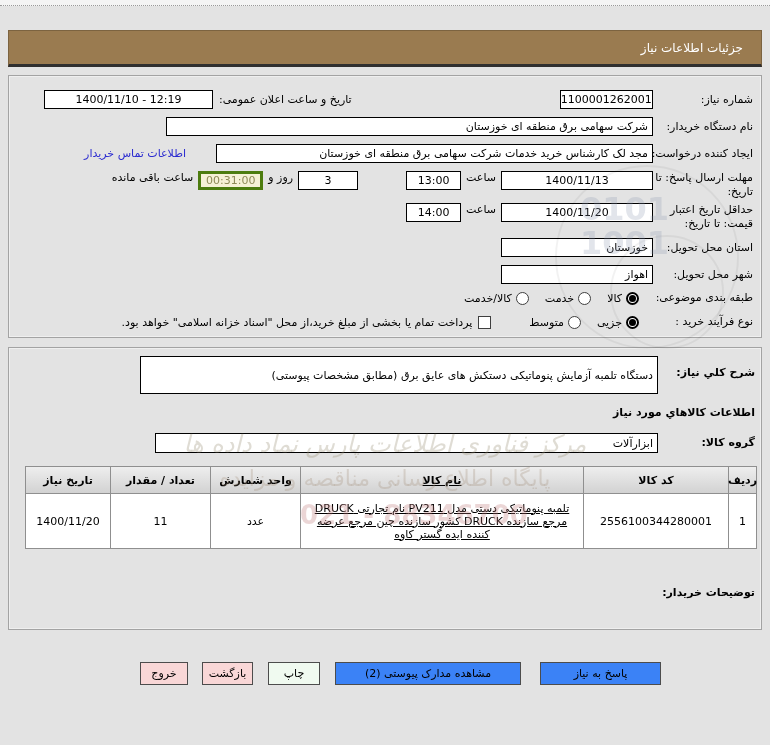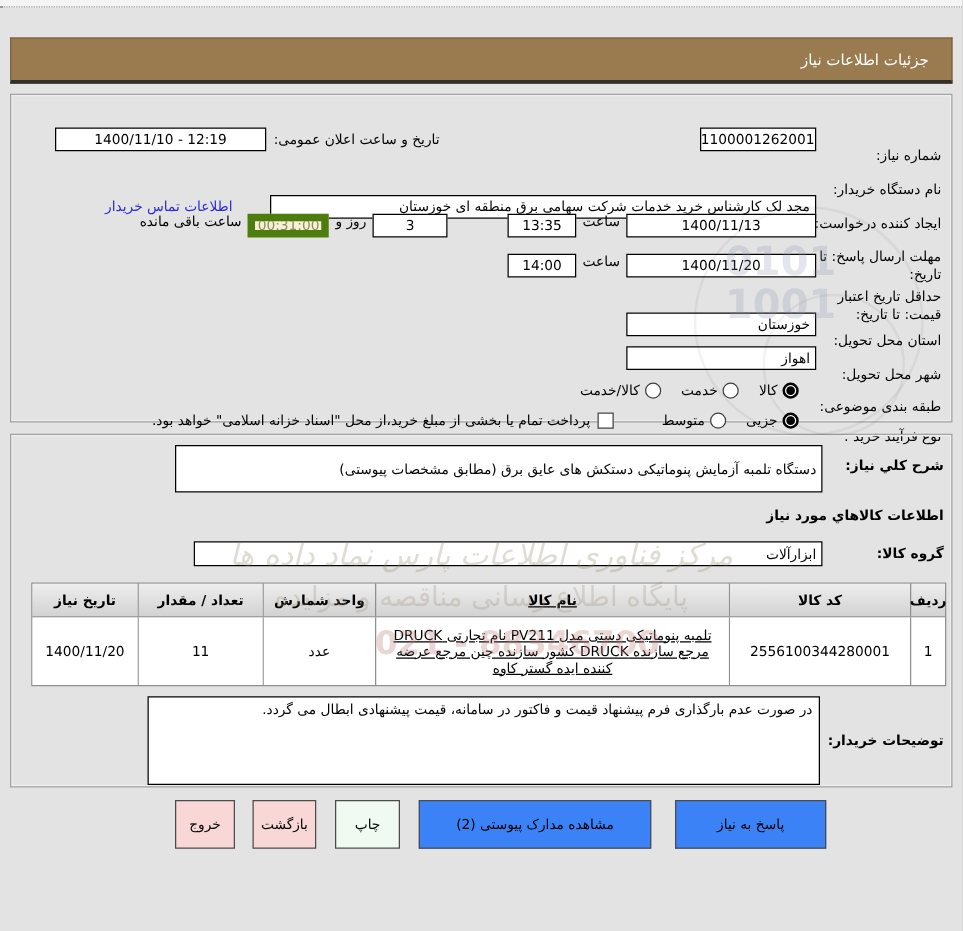--- a/index.html
+++ b/index.html
@@ -13,32 +13,32 @@
         background:#9a7b50;border:1px solid #7c6340;border-bottom:3px solid #2f2f2f;
         color:#ffffff;font-size:12px;display:flex;align-items:center;padding-right:18px;}
   
   .gbox{position:absolute;left:8px;width:754px;box-sizing:border-box;
         border:1px solid #a3a3a3;box-shadow:inset 0 0 0 1px #efefef;}
   #box1{top:75px;height:263px;}
   #box2{top:347px;height:283px;}
   
   .row{position:absolute;right:3px;left:3px;display:flex;align-items:center;direction:rtl;}
   .lbl{flex:0 0 105px;width:105px;text-align:right;padding-right:5px;box-sizing:border-box;
-       line-height:14px;white-space:nowrap;margin-top:28px;}
+       line-height:14px;white-space:nowrap;}
   .lbl.wrap{white-space:normal;}
   .b{font-weight:bold;}
   .inp{background:#fff;border:1px solid #000;height:19px;box-sizing:border-box;
        display:flex;align-items:center;overflow:hidden;}
   .center{justify-content:center;}
   .rpad{padding-right:4px;}
   .ltr{direction:ltr;}
   .full{width:100%;text-align:center;direction:ltr;}
   .spacer{flex:0 0 auto;}
   .link{color:#2b2bd0;cursor:pointer;white-space:nowrap;}
-  .cd{background:#f6f1d6;border:6px solid #4d7c0f;color:#8f8a58;width:65px;flex:0 0 65px;}
+  .cd{background:#f6f1d6;border:3px solid #4d7c0f;color:#8f8a58;width:65px;flex:0 0 65px;}
   .txt{white-space:nowrap;padding:0 5px;}
   
   .radio{width:13px;height:13px;flex:0 0 13px;border:1px solid #3f3f3f;border-radius:50%;
          background:#fff;margin-left:4px;position:relative;box-sizing:border-box;}
   .radio.sel{border:2px solid #000;}
   .radio.sel::after{content:"";position:absolute;top:1px;left:1px;right:1px;bottom:1px;
          background:#000;border-radius:50%;}
   .chk{width:13px;height:13px;flex:0 0 13px;border:1px solid #3f3f3f;background:#fff;
        margin-left:6px;box-sizing:border-box;}
   .opt{display:flex;align-items:center;margin-left:16px;}
@@ -55,21 +55,21 @@
   .th{background:linear-gradient(180deg,#eeeeee 0%,#d2d2d2 100%);font-weight:bold;height:27px;
       border-bottom:1px solid #8f8f8f;}
   .td{background:#fff;height:54px;line-height:13px;}
   .c0{width:28px;flex:0 0 28px;}
   .c1{width:145px;flex:0 0 145px;}
   .c2{width:283px;flex:0 0 283px;text-decoration:underline;}
   .c3{width:90px;flex:0 0 90px;}
   .c4{width:100px;flex:0 0 100px;}
   .c5{width:84px;flex:0 0 84px;}
   
-  .btn{position:absolute;top:640px;height:39px;box-sizing:border-box;border:1px solid #4c4c4c;
+  .btn{position:absolute;top:662px;height:23px;box-sizing:border-box;border:1px solid #4c4c4c;
        display:flex;align-items:center;justify-content:center;font-size:11px;cursor:pointer;}
   .green{background:#3b82f6;}
   .pale{background:#f0faf0;}
   .pink{background:#f9d7d7;}
   
   .wm{position:absolute;pointer-events:none;z-index:6;white-space:nowrap;}
   .wm-latin{left:0;right:0;top:383px;text-align:center;font-size:42px;font-weight:bold;
        letter-spacing:2px;color:rgba(125,125,125,0.35);direction:ltr;}
   .wm-fa1{left:0;right:0;top:430px;text-align:center;font-size:24px;font-style:italic;
        color:rgba(148,138,112,0.30);}
@@ -101,39 +101,42 @@
       </div>
       <span class="spacer" style="width:208px;"></span>
       <span style="white-space:nowrap;margin-left:6px;">تاریخ و ساعت اعلان عمومی:</span>
       <div class="inp" style="width:172px;margin-left:32px;">
         <span class="full">1400/11/10 - 12:19</span>
       </div>
     </div>
 
     <div class="row" style="top:41px;">
       <span class="lbl">نام دستگاه خریدار:</span>
+      <div class="inp rpad" style="width:487px;">
+        <span>شرکت سهامی برق منطقه ای خوزستان</span>
+      </div>
     </div>
 
     <div class="row" style="top:68px;">
       <span class="lbl">ایجاد کننده درخواست:</span>
       <div class="inp rpad" style="width:437px;">
         <span>مجد لک کارشناس خرید خدمات شرکت سهامی برق منطقه ای خوزستان</span>
       </div>
       <span class="spacer" style="width:30px;"></span>
       <span class="link">اطلاعات تماس خریدار</span>
     </div>
 
     <div class="row" style="top:95px;align-items:flex-start;">
       <span class="lbl wrap">مهلت ارسال پاسخ: تا تاریخ:</span>
       <div class="inp" style="width:152px;">
         <span class="full">1400/11/13</span>
       </div>
       <span class="txt">ساعت</span>
       <div class="inp" style="width:55px;">
-        <span class="full">13:35</span>
+        <span class="full">13:00</span>
       </div>
       <span class="spacer" style="width:48px;"></span>
       <div class="inp" style="width:60px;">
         <span class="full">3</span>
       </div>
       <span class="txt">روز و</span>
       <div class="inp cd center">
         <span class="ltr">00:31:00</span>
       </div>
       <span class="txt">ساعت باقی مانده</span>
@@ -229,23 +232,20 @@
         <div class="tc td c2">تلمبه پنوماتیکی دستی مدل PV211 نام تجارتی DRUCK مرجع سازنده DRUCK کشور سازنده چین مرجع عرضه کننده ایده گستر کاوه</div>
         <div class="tc td c3">عدد</div>
         <div class="tc td c4">11</div>
         <div class="tc td c5">
             <span class="ltr">1400/11/20</span>
           </div>
       </div>
     </div>
 
     <span class="abs b" style="right:6px;top:238px;">توضیحات خریدار:</span>
-    <div class="abs whitebox" style="right:105px;top:209px;width:538px;height:71px;">
-      <div style="padding:3px 5px;text-align:right;">در صورت عدم بارگذاری فرم پیشنهاد قیمت و فاکتور در سامانه، قیمت پیشنهادی ابطال می گردد.</div>
-    </div>
   </div>
 
   <div class="btn green" style="left:540px;width:121px;">پاسخ به نیاز</div>
   <div class="btn green" style="left:335px;width:186px;">مشاهده مدارک پیوستی (2)</div>
   <div class="btn pale" style="left:268px;width:52px;">چاپ</div>
   <div class="btn pink" style="left:202px;width:51px;">بازگشت</div>
   <div class="btn pink" style="left:140px;width:48px;">خروج</div>
 
   <div class="wm wm-circle" style="left:555px;top:165px;width:180px;height:180px;"></div>
   <div class="wm wm-circle" style="left:610px;top:235px;width:110px;height:110px;"></div>

